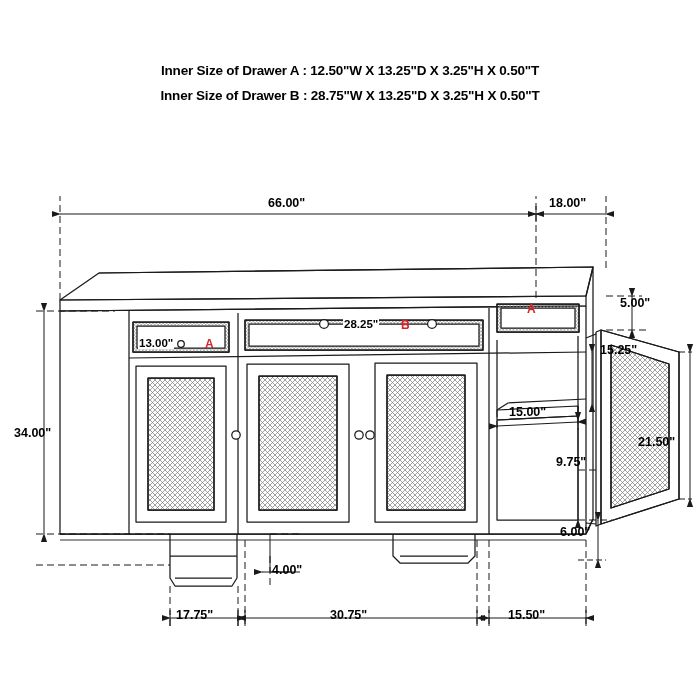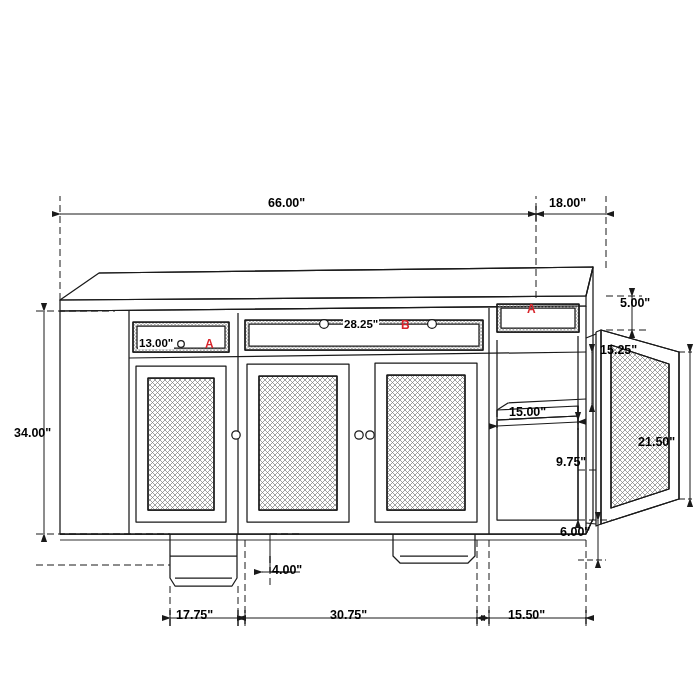--- a/index.html
+++ b/index.html
@@ -51,20 +51,22 @@
     background: #ffffff;
     padding: 0 1px;
     white-space: nowrap;
   }
 </style>
 </head>
 <body>
 
 <div id="page">
 
+  <div class="hdr" id="hdr1">Inner Size of Drawer A : 12.50"W X 13.25"D X 3.25"H X 0.50"T</div>
+  <div class="hdr" id="hdr2">Inner Size of Drawer B : 28.75"W X 13.25"D X 3.25"H X 0.50"T</div>
 
   <svg width="700" height="700" viewBox="0 0 700 700">
     <defs>
       <pattern id="mesh" width="5" height="5" patternUnits="userSpaceOnUse">
         <path d="M0 0 L5 5 M5 0 L0 5" stroke="#7a7a7a" stroke-width="0.7" fill="none"></path>
       </pattern>
       <pattern id="meshfine" width="3.4" height="3.4" patternUnits="userSpaceOnUse">
         <path d="M0 0 L3.4 3.4 M3.4 0 L0 3.4" stroke="#8a8a8a" stroke-width="0.6" fill="none"></path>
       </pattern>
       <marker id="arrL" markerWidth="9" markerHeight="9" refX="8" refY="4.5" orient="auto">

